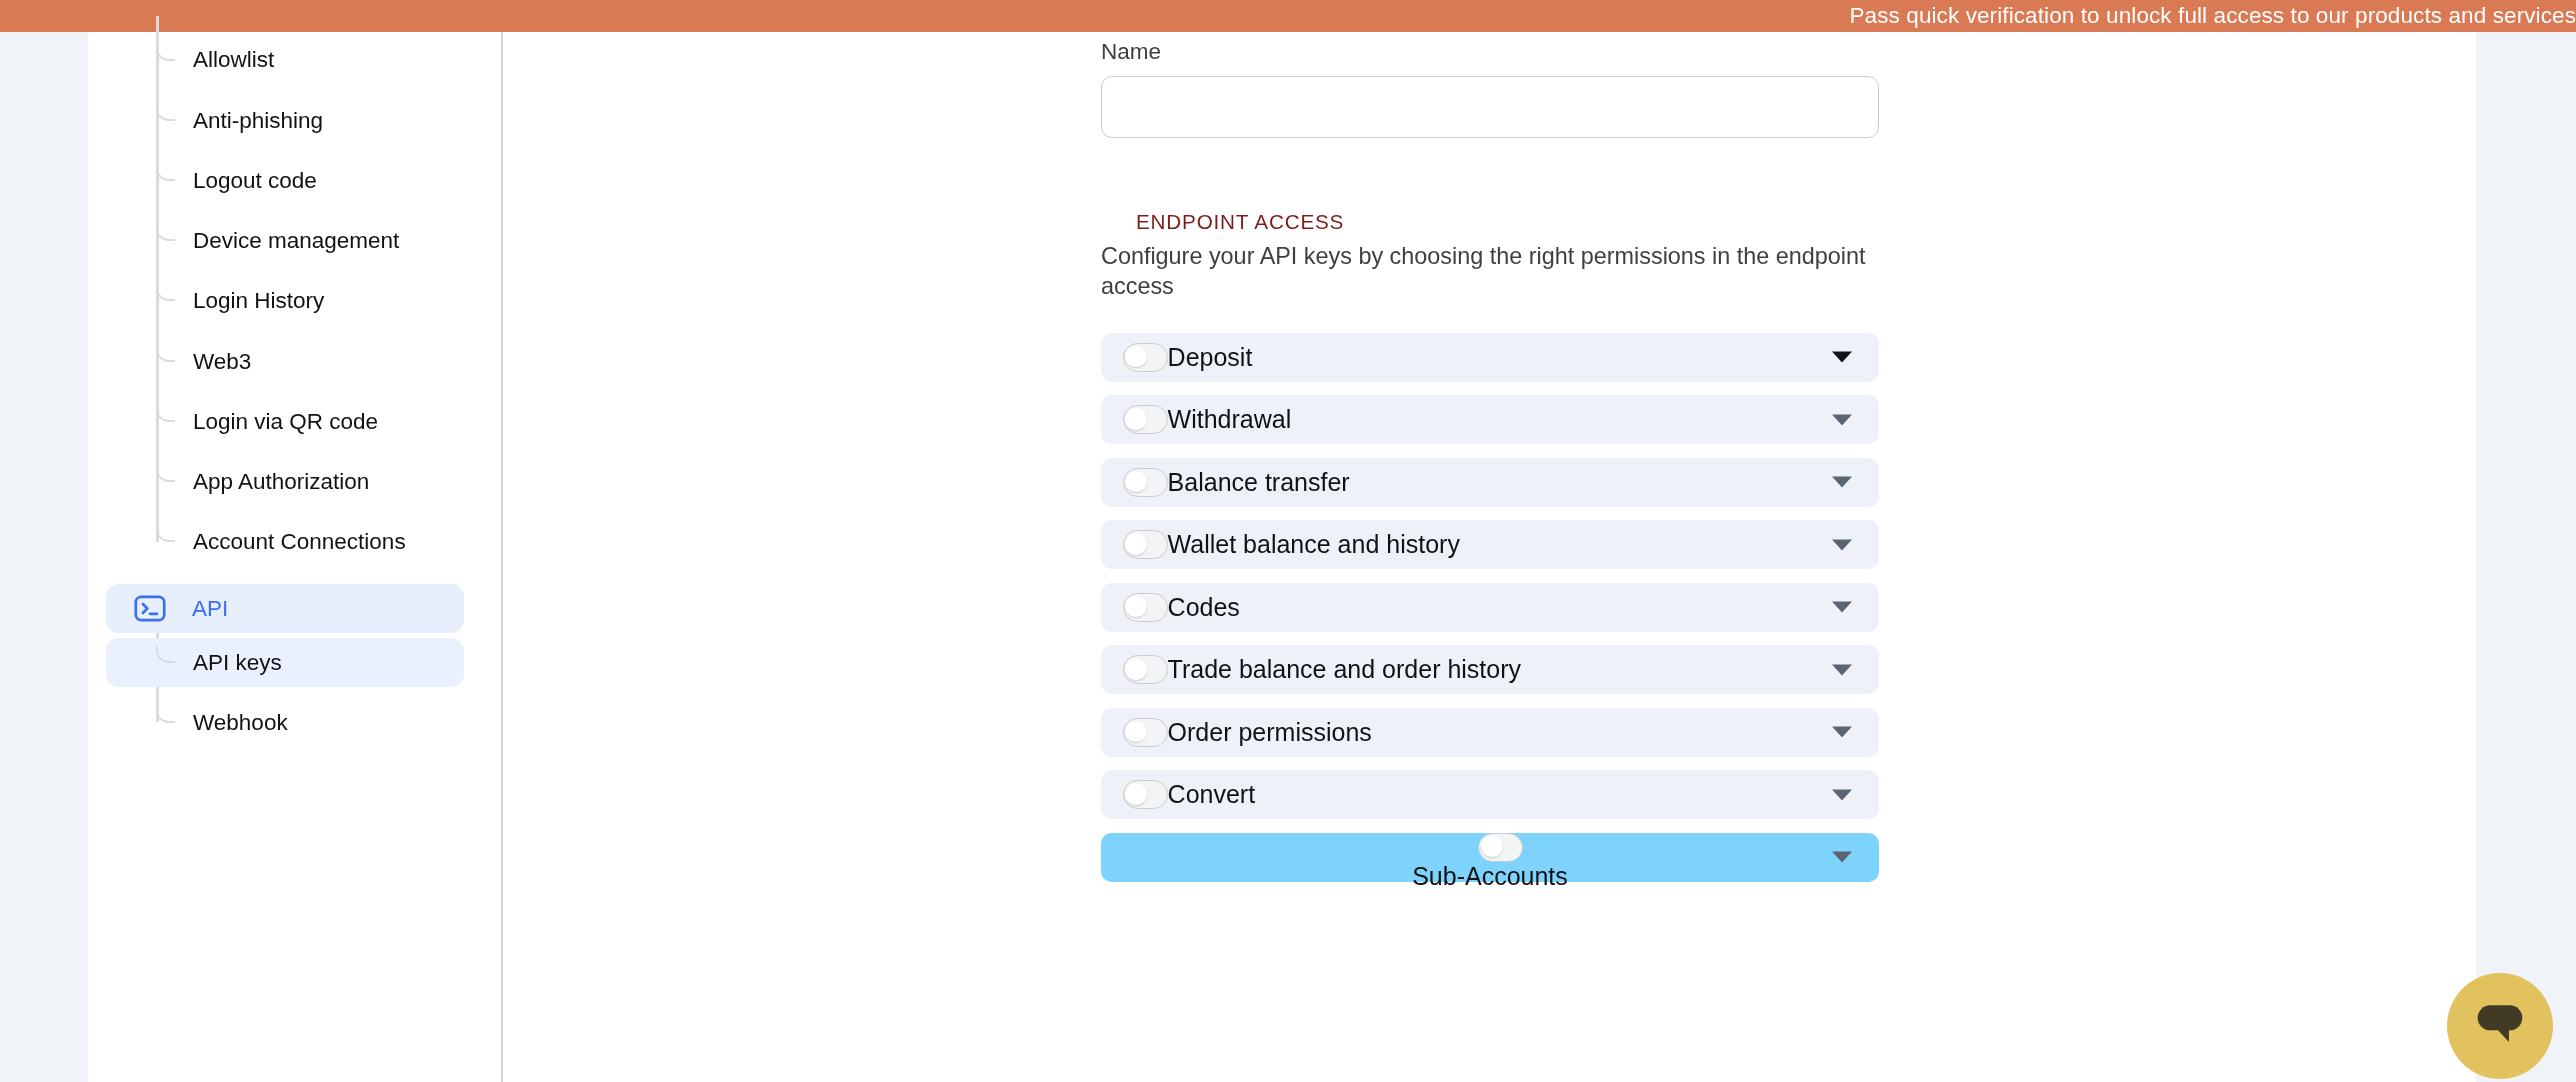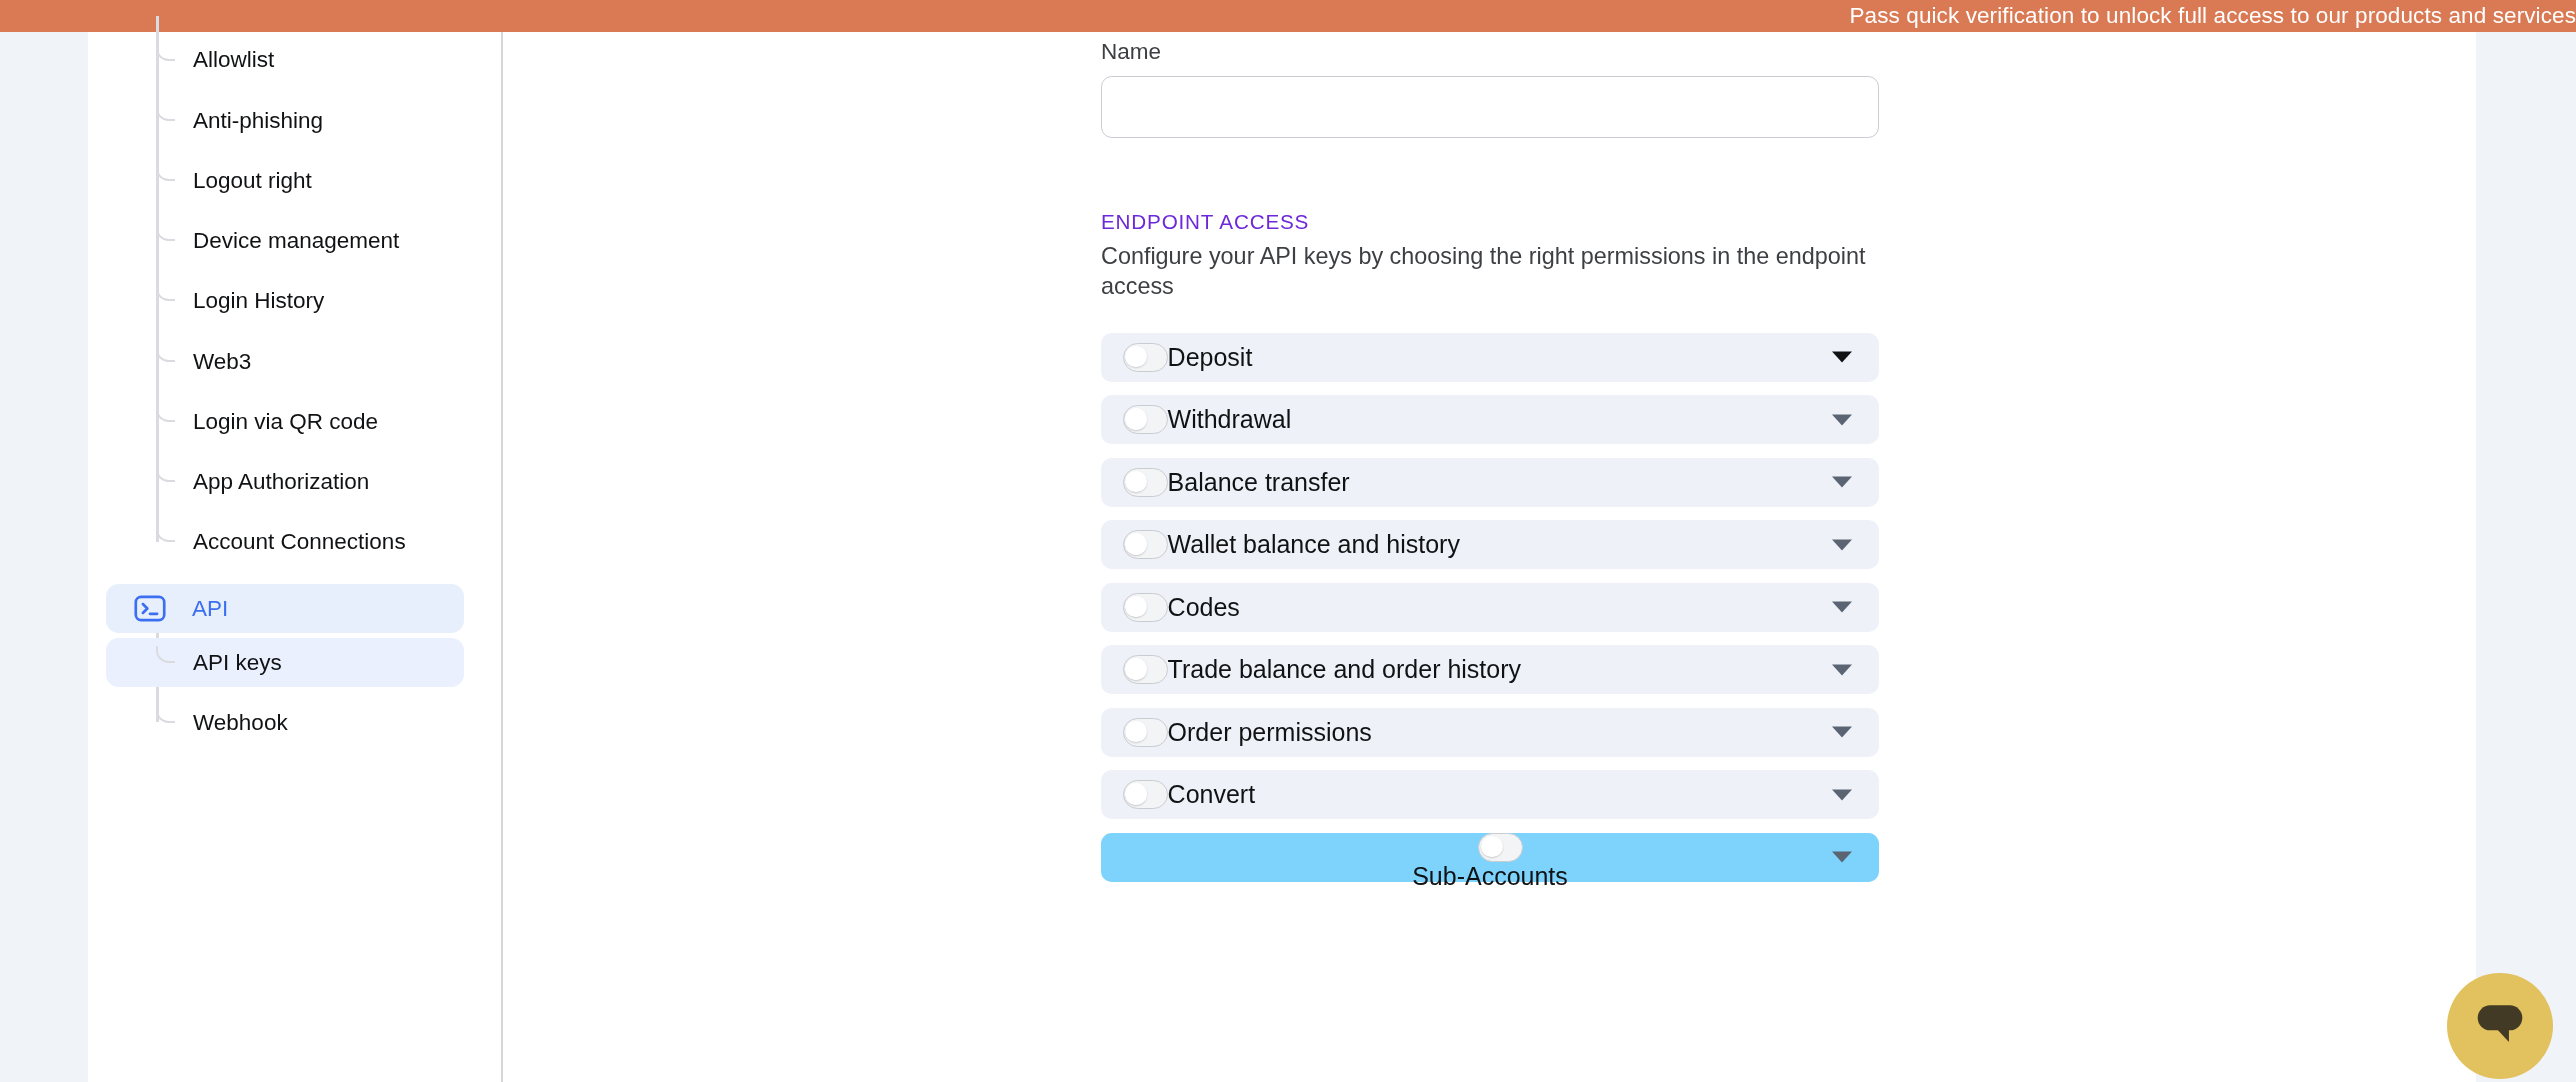--- a/index.html
+++ b/index.html
@@ -130,22 +130,23 @@
     font-size: 22.5px;
     font-family: "Liberation Sans", sans-serif;
     padding: 0 16px;
     color: #111214;
     outline: none;
   }
 
   .section-head {
     margin-top: 72px;
     font-size: 20.7px;
-    color: #6d28d9;
+    color: #7f1d1d;
     letter-spacing: 0.8px;
+    margin-left: 35px;
   }
   .section-desc {
     margin-top: 8px;
     font-size: 23.4px;
     line-height: 1.28;
     color: #3d3f43;
     width: 784px;
   }
 
   .perm-list { margin-top: 31px; }
@@ -228,21 +229,21 @@
         <div class="nav-item nav-child" style="top: 3.6px;">
           <span class="elbow"></span>
           <span class="label">Allowlist</span>
         </div>
         <div class="nav-item nav-child" style="top: 64px;">
           <span class="elbow"></span>
           <span class="label">Anti-phishing</span>
         </div>
         <div class="nav-item nav-child" style="top: 124px;">
           <span class="elbow"></span>
-          <span class="label">Logout right</span>
+          <span class="label">Logout code</span>
         </div>
         <div class="nav-item nav-child" style="top: 184px;">
           <span class="elbow"></span>
           <span class="label">Device management</span>
         </div>
         <div class="nav-item nav-child" style="top: 244px;">
           <span class="elbow"></span>
           <span class="label">Login History</span>
         </div>
         <div class="nav-item nav-child" style="top: 305px;">

